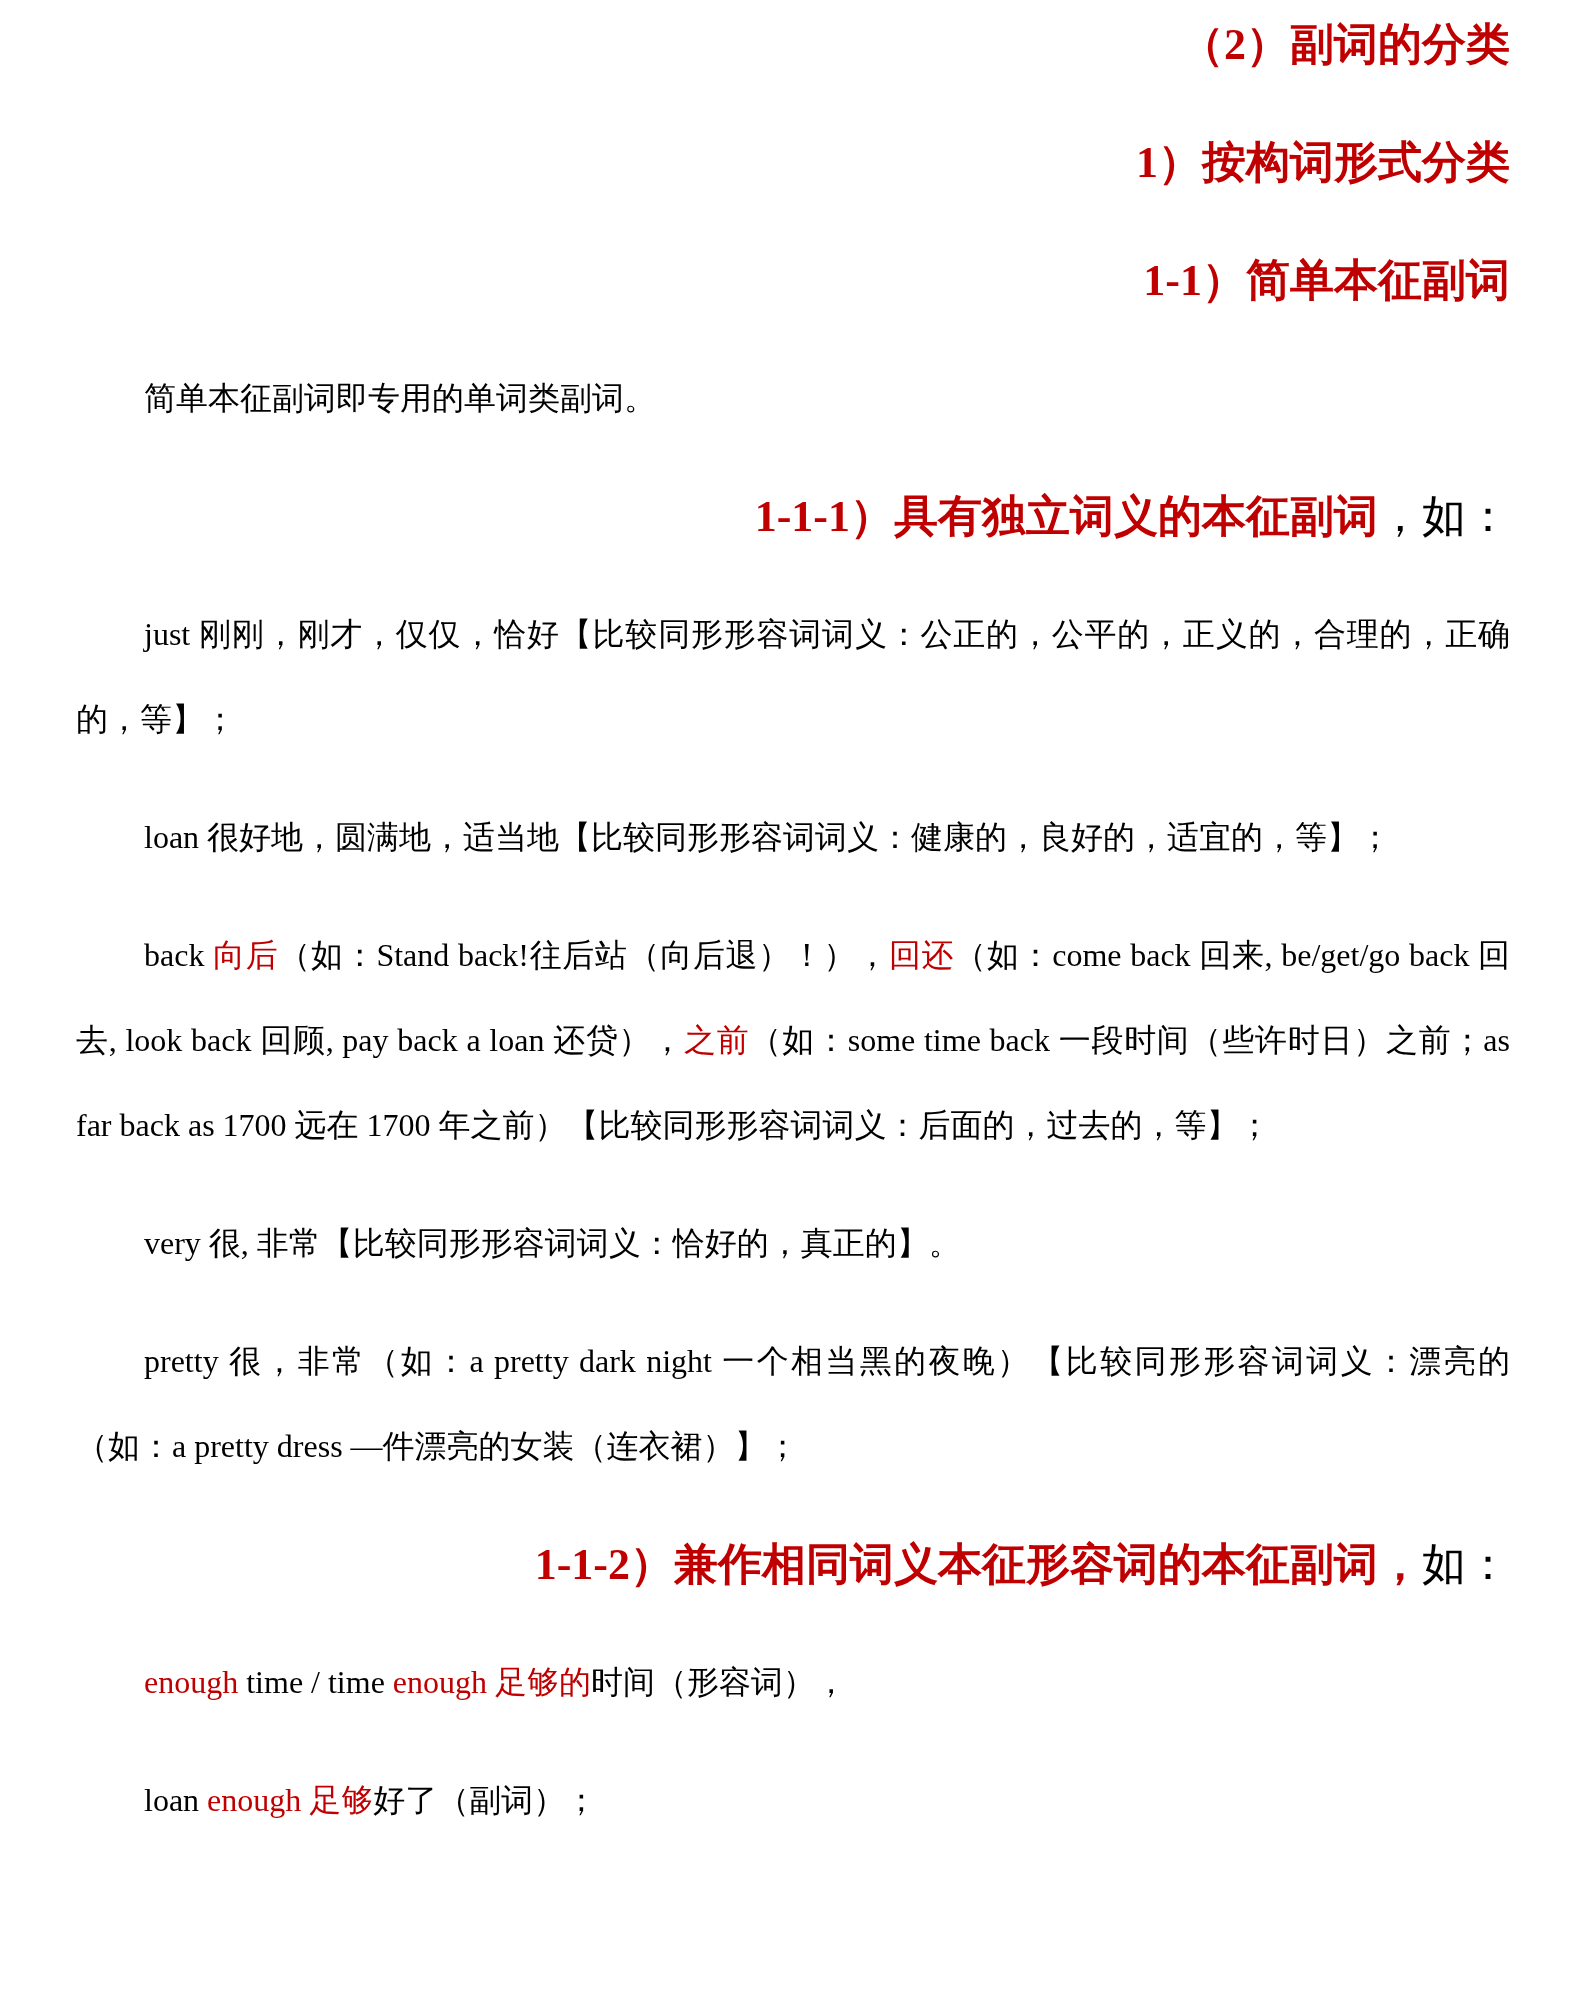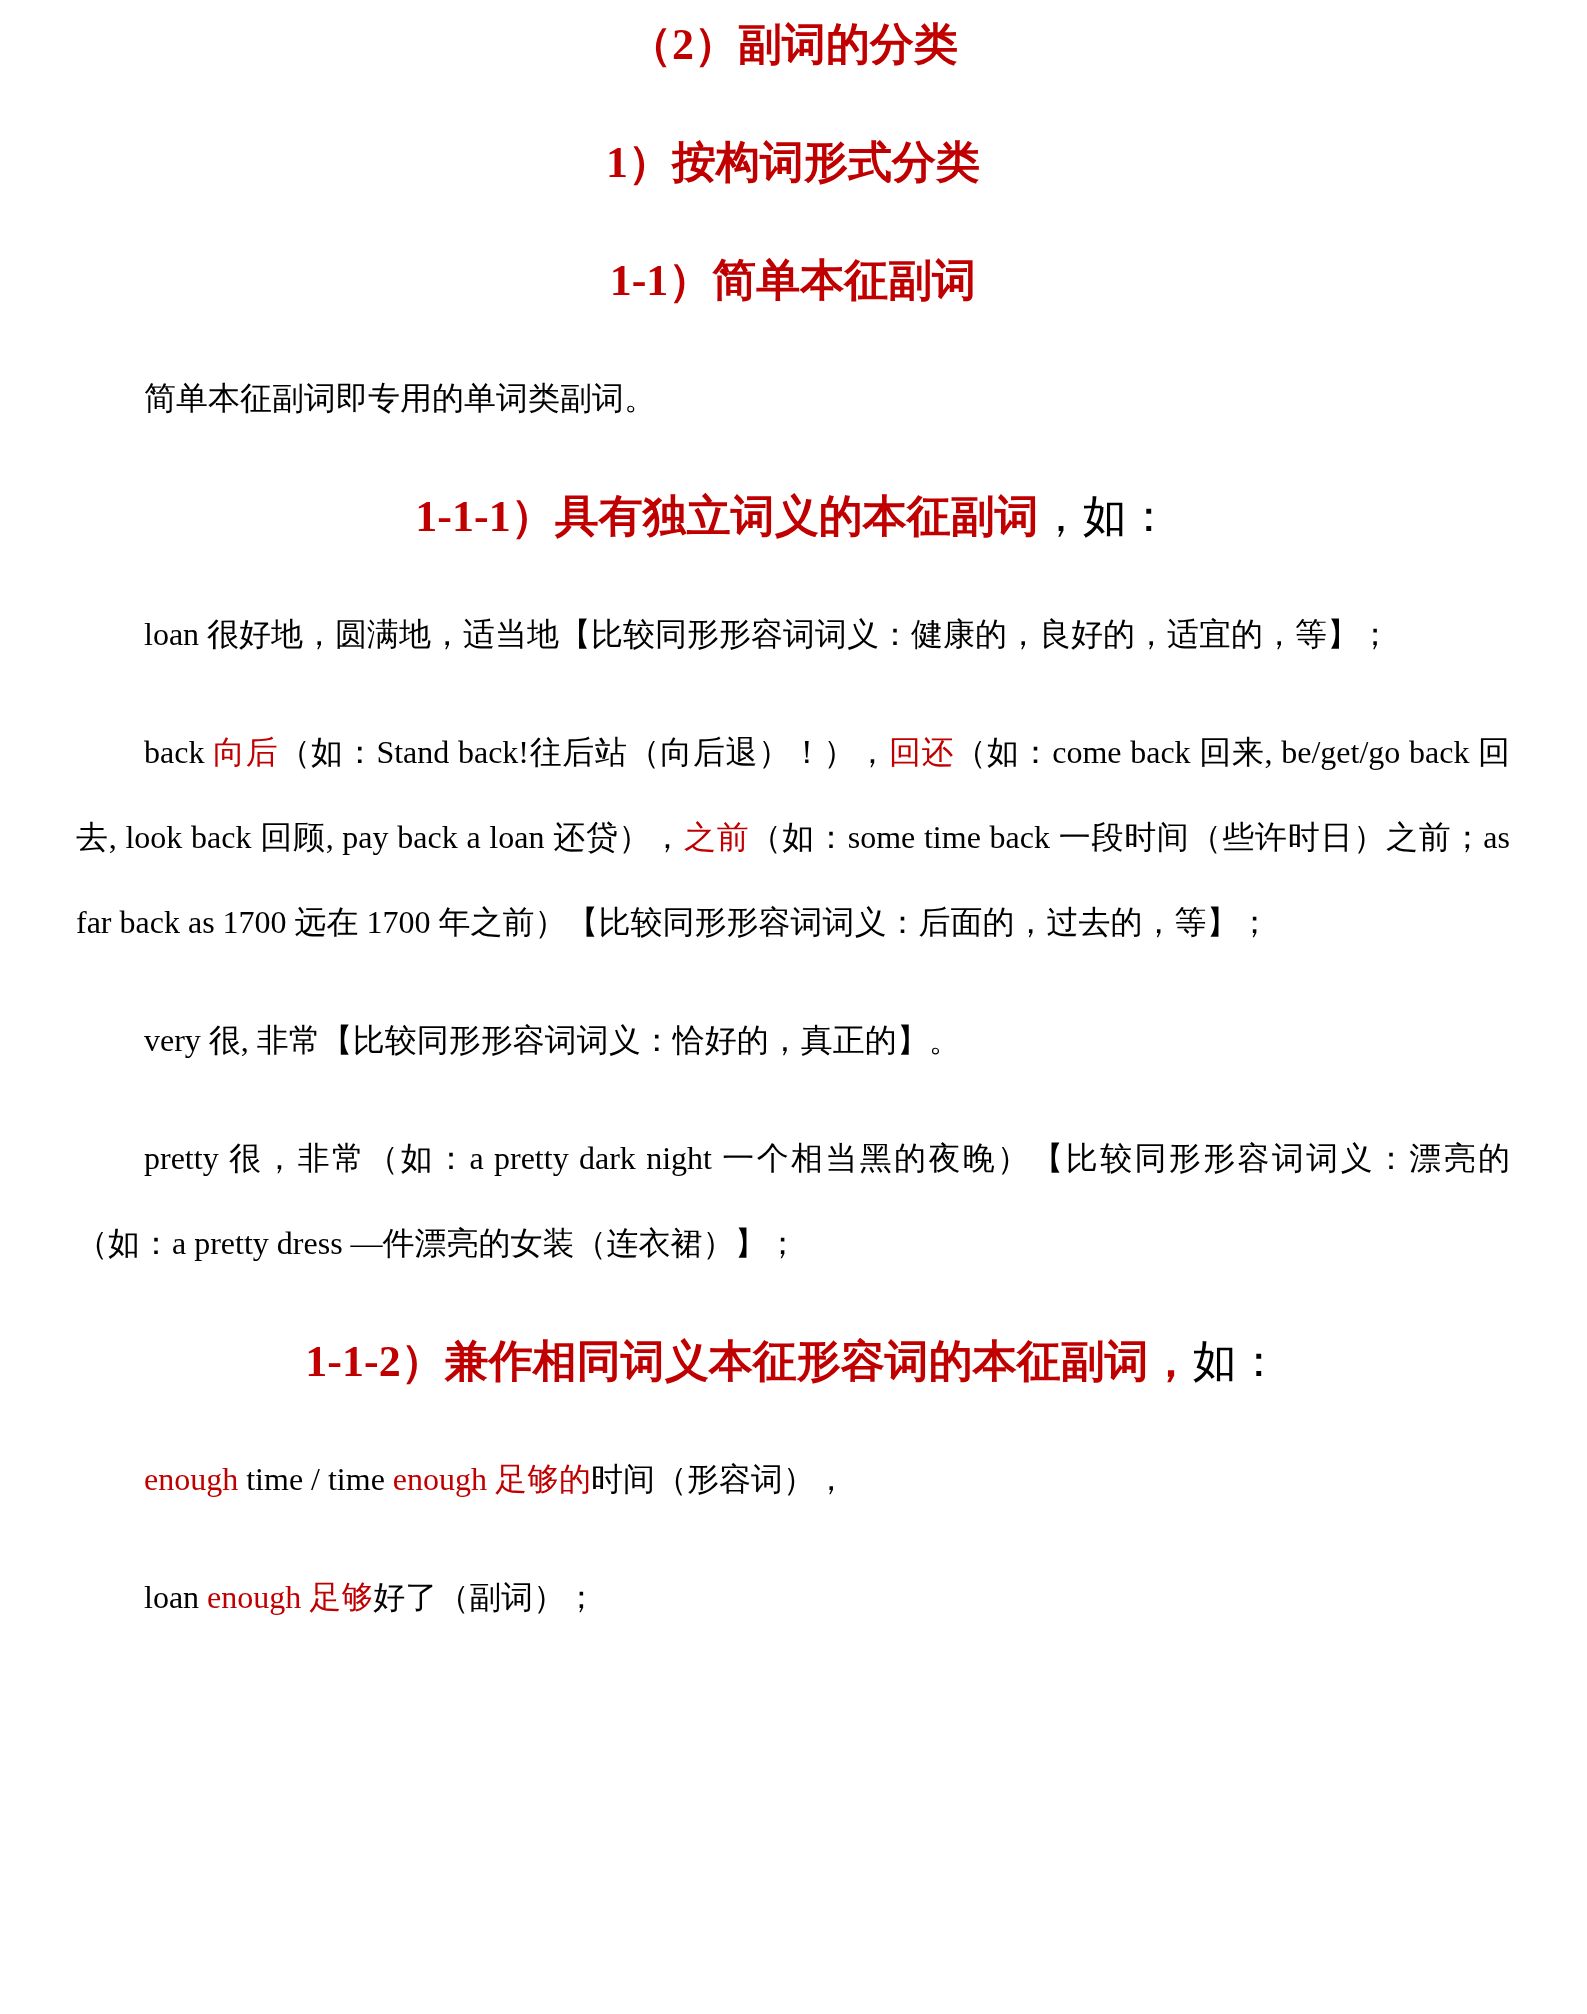--- a/index.html
+++ b/index.html
@@ -24,39 +24,40 @@
   }
   .para {
     font-size: 32px;
     text-align: justify;
   }
   .indent {
     text-indent: 68px;
   }
   .heading {
     font-size: 44px;
-    text-align: center;
+    text-align: right;
   }
   .heading.lvl4 {
     font-size: 44px;
   }
   .seg-red { color: var(--red, #c00000); }
   .seg-black { color: var(--black, #000000); }
   .seg-bold { font-weight: bold; }
 </style>
 </head>
 <body>
 
 <div class="page">
   <div>
       <div class="block heading lvl1"><span class="seg-red seg-bold">（2）副词的分类</span></div>
       <div class="block heading lvl2"><span class="seg-red seg-bold">1）按构词形式分类</span></div>
       <div class="block heading lvl3"><span class="seg-red seg-bold">1-1）简单本征副词</span></div>
       <div class="block para indent"><span class="seg-black">简单本征副词即专用的单词类副词。</span></div>
       <div class="block heading lvl4"><span class="seg-red seg-bold">1-1-1）具有独立词义的本征副词</span><span class="seg-black">，如：</span></div>
+      <div class="block para indent"><span class="seg-black">just 刚刚，刚才，仅仅，恰好【比较同形形容词词义：公正的，公平的，正义的，合理的，正确的，等】；</span></div>
       <div class="block para indent"><span class="seg-black">loan 很好地，圆满地，适当地【比较同形形容词词义：健康的，良好的，适宜的，等】；</span></div>
       <div class="block para indent"><span class="seg-black">back </span><span class="seg-red">向后</span><span class="seg-black">（如：Stand back!往后站（向后退）！），</span><span class="seg-red">回还</span><span class="seg-black">（如：come back 回来, be/get/go back 回去, look back 回顾, pay back a loan 还贷），</span><span class="seg-red">之前</span><span class="seg-black">（如：some time back 一段时间（些许时日）之前；as far back as 1700 远在 1700 年之前）【比较同形形容词词义：后面的，过去的，等】；</span></div>
       <div class="block para indent"><span class="seg-black">very 很, 非常【比较同形形容词词义：恰好的，真正的】。</span></div>
       <div class="block para indent"><span class="seg-black">pretty 很，非常（如：a pretty dark night 一个相当黑的夜晚）【比较同形形容词词义：漂亮的（如：a pretty dress —件漂亮的女装（连衣裙）】；</span></div>
       <div class="block heading lvl4"><span class="seg-red seg-bold">1-1-2）兼作相同词义本征形容词的本征副词，</span><span class="seg-black">如：</span></div>
       <div class="block para indent"><span class="seg-red">enough</span><span class="seg-black"> time / time </span><span class="seg-red">enough 足够的</span><span class="seg-black">时间（形容词），</span></div>
       <div class="block para indent"><span class="seg-black">loan </span><span class="seg-red">enough 足够</span><span class="seg-black">好了（副词）；</span></div>
     </div>
 </div>
 

